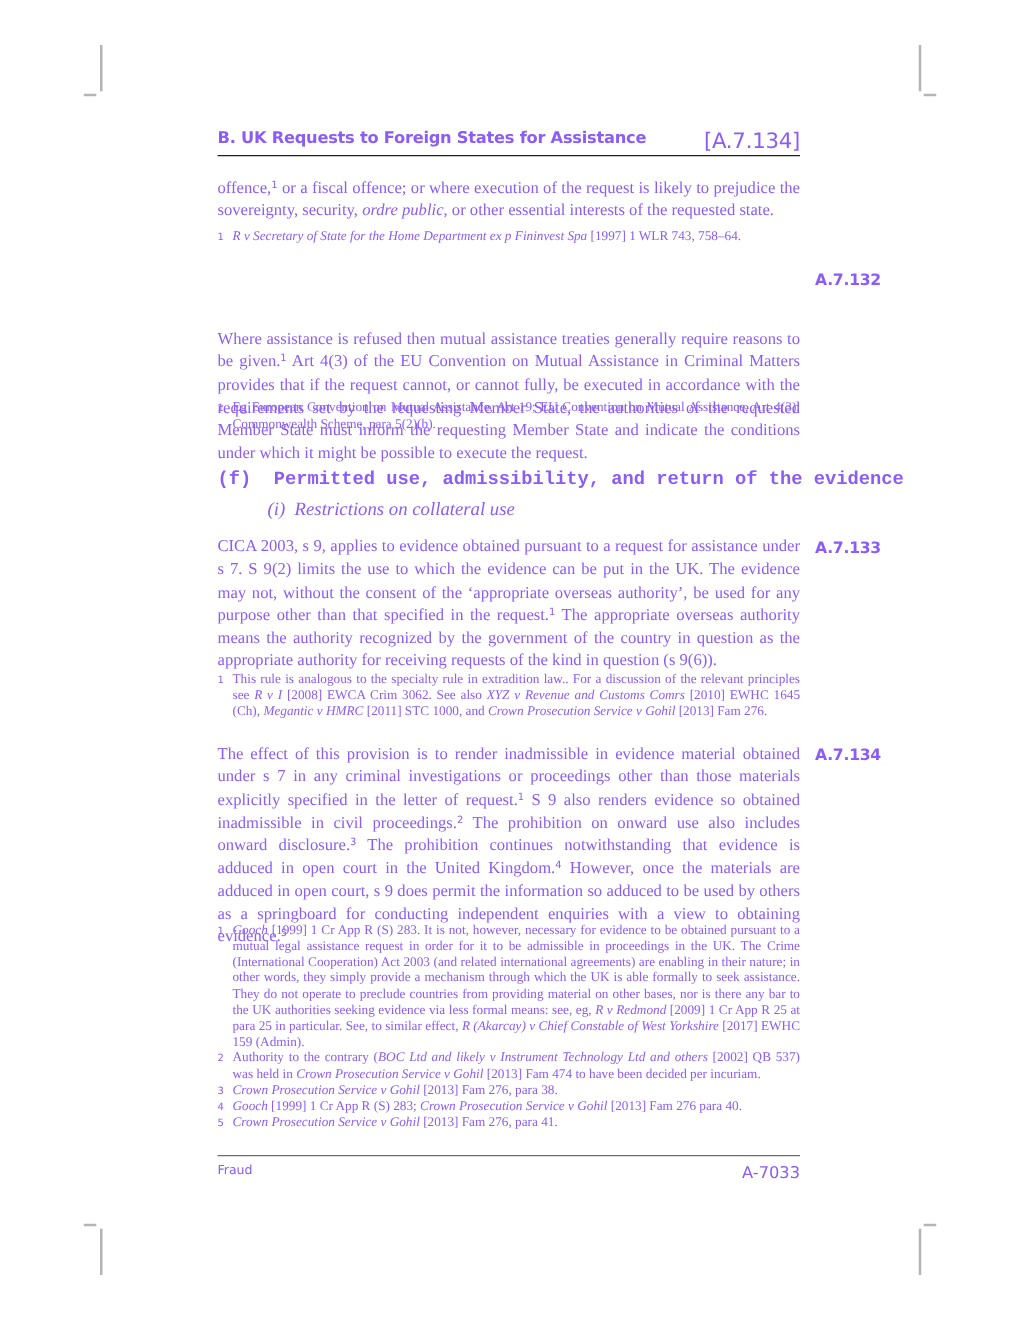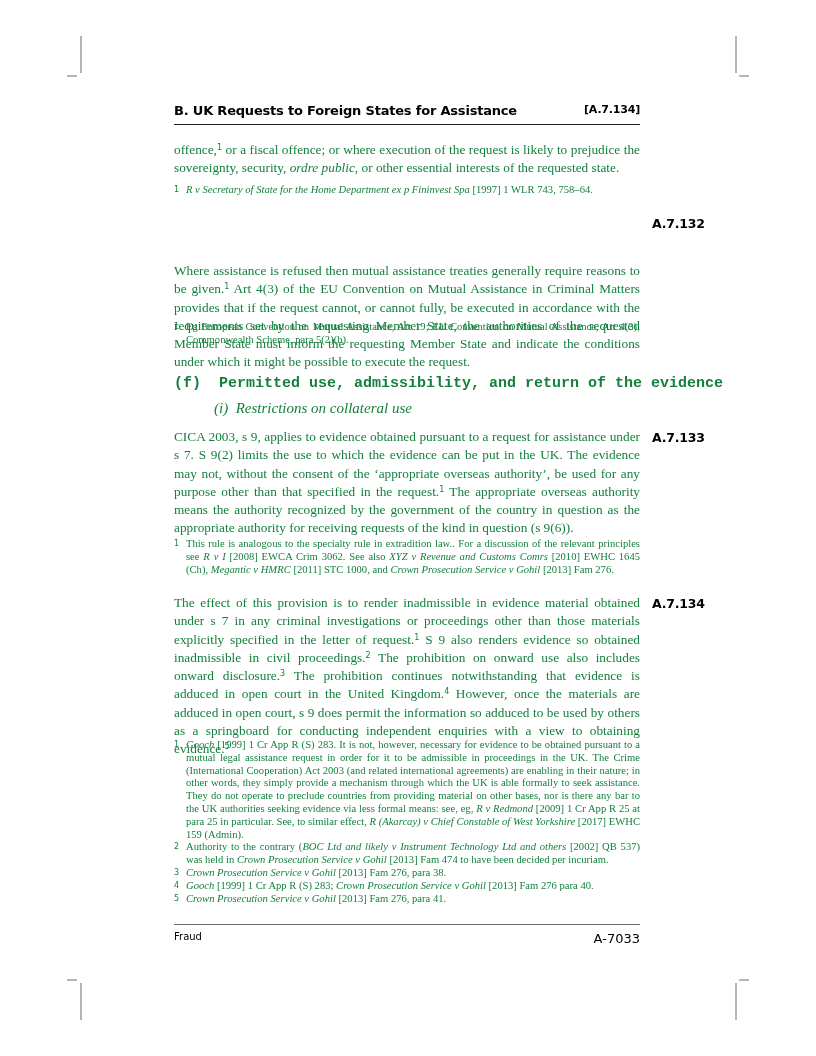--- a/index.html
+++ b/index.html
@@ -1,24 +1,24 @@
 <!DOCTYPE html>
 <html><head>
 <meta charset="utf-8">
 <style>
   html, body { margin: 0; padding: 0; background: #ffffff; }
   body { width: 816px; height: 1056px; position: relative; overflow: hidden; }
   .crop { position: absolute; background: #b4b4b4; }
-  .serif { font-family: "Liberation Serif", "DejaVu Serif", serif; color: #15803d; }
-  .sans { font-family: "DejaVu Sans", "Liberation Sans", sans-serif; color: #000000; }
+  .serif { font-family: "Liberation Serif", "DejaVu Serif", serif; color: #8b5cf6; }
+  .sans { font-family: "DejaVu Sans", "Liberation Sans", sans-serif; color: #8b5cf6; }
 
   .running-head { position: absolute; left: 174px; top: 102px; width: 466px; height: 22px;
     border-bottom: 1.2px solid #231f20; }
   .running-head .title { position: absolute; left: 0; top: 1px; font-size: 13px; font-weight: bold; letter-spacing: -0.2px; }
-  .running-head .ref { position: absolute; right: 0; top: 1px; font-size: 11px; font-weight: bold; letter-spacing: -0.2px; text-align: right; }
+  .running-head .ref { position: absolute; right: 0; top: 1px; font-size: 17px; font-weight: normal; letter-spacing: -0.2px; text-align: right; }
 
   .block { position: absolute; left: 174px; width: 466px; }
   .para { font-size: 13.3px; line-height: 18.3px; text-align: justify; margin: 0; }
   .note { font-size: 10.6px; line-height: 12.8px; text-align: justify; margin: 0; position: relative; padding-left: 12px; }
   .note .num { position: absolute; left: 0; top: 0; font-family: "DejaVu Sans", sans-serif; font-size: 8px; }
   sup.fn { font-family: "DejaVu Sans", sans-serif; font-size: 8px; vertical-align: 4px; line-height: 0; }
   .margin-no { position: absolute; left: 652px; font-size: 12.5px; font-weight: bold; letter-spacing: -0.2px; }
   .h-f { font-size: 15px; font-weight: bold; margin: 0; }
   .h-i { font-size: 15px; font-style: italic; margin: 0; }
   i { font-style: italic; }

